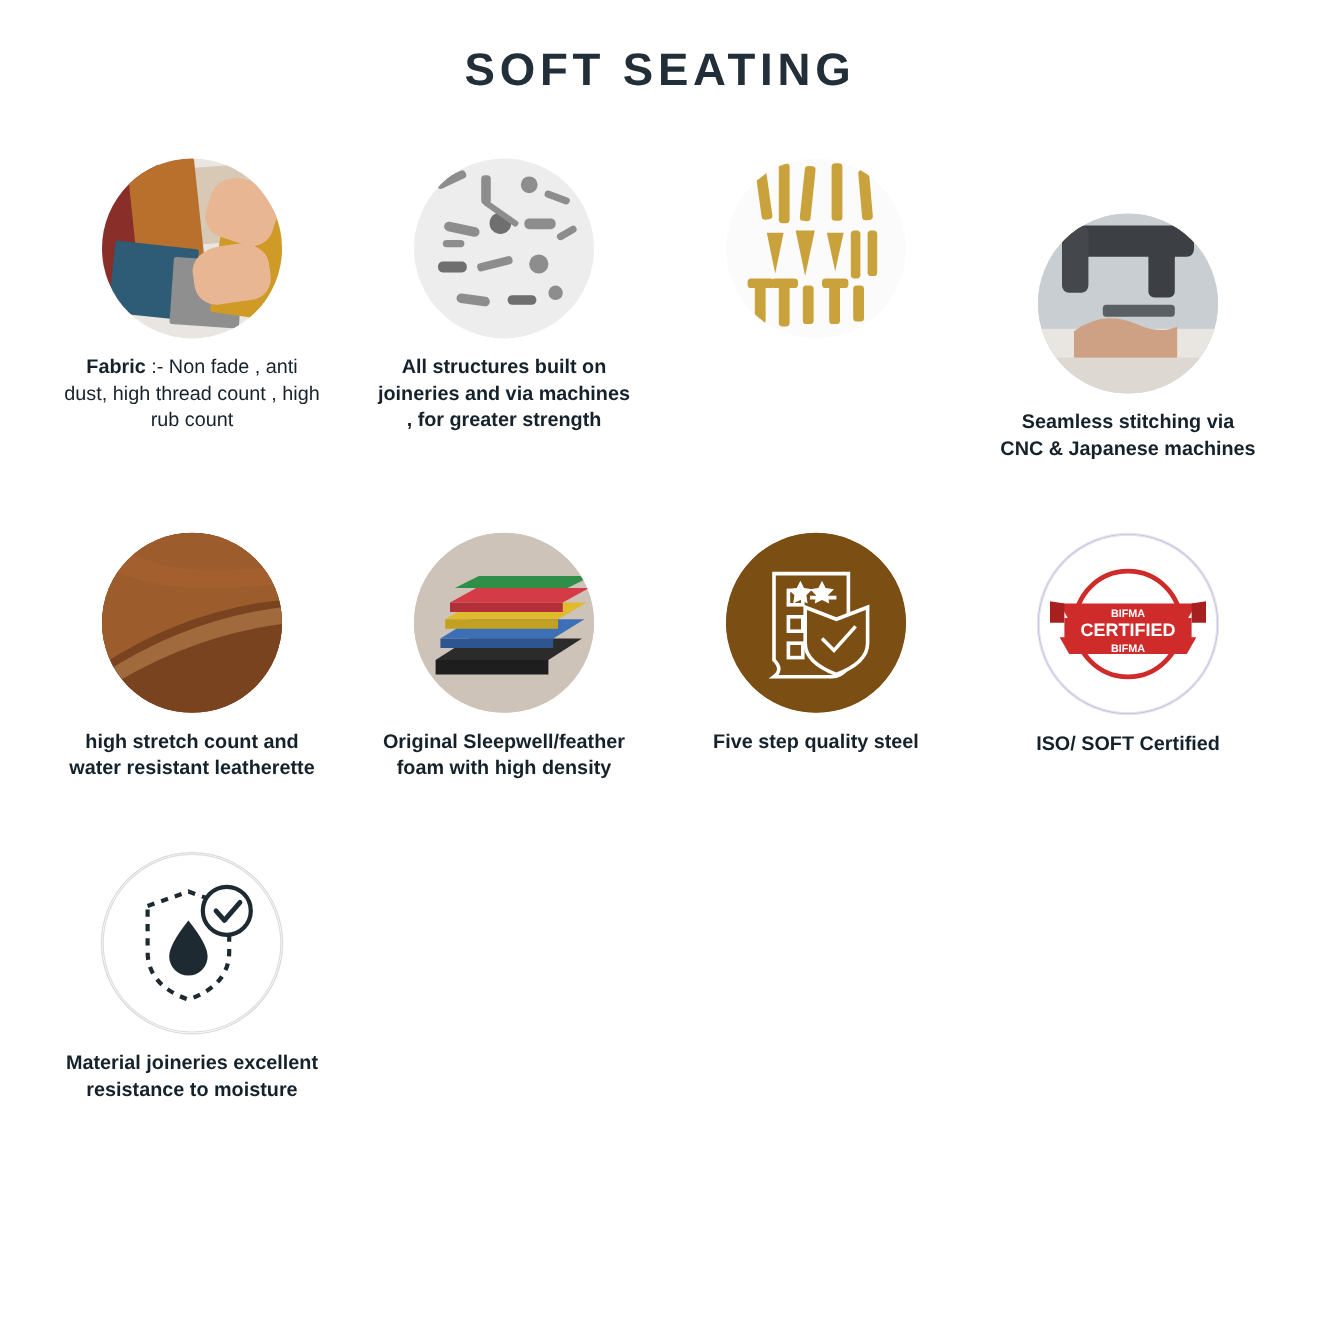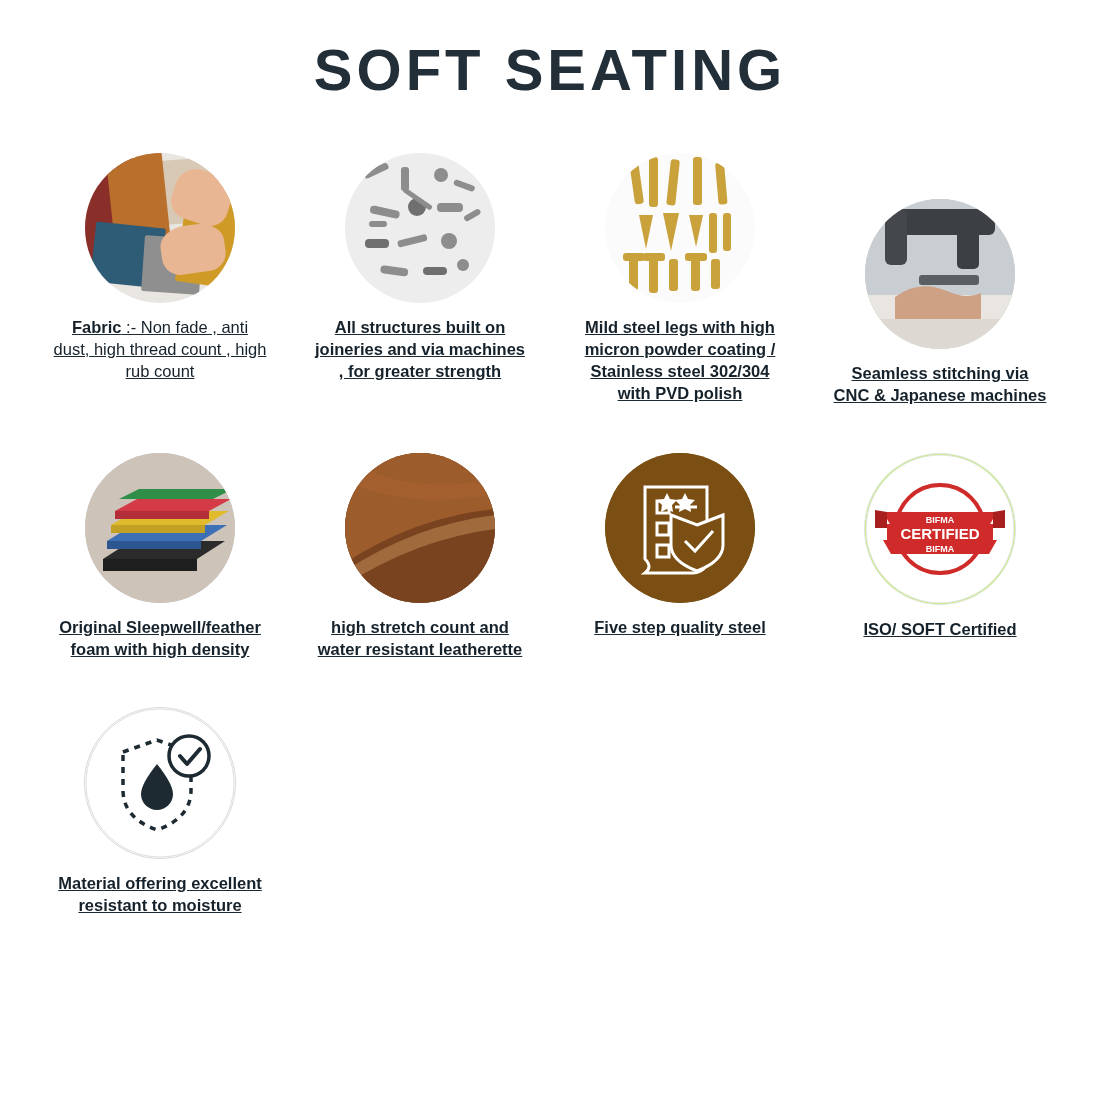--- a/index.html
+++ b/index.html
@@ -15,35 +15,34 @@
     overflow: hidden;
   }
   .page {
     width: 1100px;
     height: 1100px;
     position: relative;
     box-sizing: border-box;
   }
   .title {
     text-align: center;
-    font-size: 58px;
+    font-size: 38px;
     font-weight: bold;
     letter-spacing: 4px;
     color: #222f38;
     padding-top: 40px;
     line-height: 1.05;
   }
   .grid {
     margin-top: 52px;
     display: grid;
     grid-template-columns: repeat(4, 1fr);
-    row-gap: 0;
+    row-gap: 12px;
     padding: 0 30px;
     box-sizing: border-box;
-    text-decoration: underline;
   }
   .cell {
     display: flex;
     flex-direction: column;
     align-items: center;
     padding: 0 12px;
     box-sizing: border-box;
   }
   .row-gap-2 { margin-top: 46px; }
   .circle {
@@ -105,21 +104,21 @@
   
   .art-leather { background: #8a4f24; }
 
   
   .art-eco { background: #2f9e53; }
 
   
   .art-quality { background: #7b4f13; }
 
   
-  .art-bifma { background: #bef264; border: 1px solid #e4e4e4; }
+  .art-bifma { background: #c4b5fd; border: 1px solid #e4e4e4; }
 
   
   .art-outline { background: #ffffff; border: 1px solid #d9d9d9; }
 
   .svgfill { position: absolute; left: 0; top: 0; }
 </style>
 </head>
 <body>
 
 <div class="page">
@@ -186,71 +185,70 @@
             <rect x="44" y="104" width="9" height="36" rx="3"></rect>
             <rect x="64" y="106" width="9" height="32" rx="3"></rect>
             <rect x="86" y="104" width="9" height="34" rx="3"></rect>
             <rect x="106" y="106" width="9" height="30" rx="3"></rect>
             <rect x="18" y="100" width="22" height="8" rx="3"></rect>
             <rect x="38" y="100" width="22" height="8" rx="3"></rect>
             <rect x="80" y="100" width="22" height="8" rx="3"></rect>
           </g>
         </svg>
       </div>
-      <div class="caption"><span class="u">Mild steel</span> legs with high micron powder coating / <span class="u">Stainless steel</span> 302/304 with PVD polish</div>
     </div>
 
 
     <div class="cell row-gap-2">
       <div class="circle art-sew">
         <svg class="svgfill" width="150" height="150" viewBox="0 0 150 150">
           <rect x="0" y="0" width="150" height="150" fill="#c8ced2"></rect>
           <rect x="0" y="96" width="150" height="54" fill="#e9e6e1"></rect>
           <rect x="20" y="10" width="110" height="26" rx="6" fill="#3c4045"></rect>
           <rect x="92" y="30" width="22" height="40" rx="5" fill="#3c4045"></rect>
           <rect x="20" y="10" width="22" height="56" rx="6" fill="#44484d"></rect>
           <rect x="54" y="76" width="60" height="10" rx="3" fill="#5a5f64"></rect>
           <path d="M30 98 q24 -18 52 -6 q20 9 34 2 l0 28 l-86 0 z" fill="#cfa184"></path>
           <rect x="0" y="120" width="150" height="30" fill="#ddd8d1"></rect>
         </svg>
       </div>
       <div class="caption">Seamless stitching via CNC &amp; Japanese machines</div>
+    </div>
+
+    <div class="cell row-gap-2">
+      <div class="circle art-leather">
+        <svg class="svgfill" width="150" height="150" viewBox="0 0 150 150">
+          <rect x="0" y="0" width="150" height="150" fill="#8b4f24"></rect>
+          <path d="M0 0 L150 0 L150 60 Q80 70 0 120 Z" fill="#9c5c2c"></path>
+          <path d="M0 110 Q70 64 150 56 L150 150 L0 150 Z" fill="#7a4320"></path>
+          <path d="M0 118 Q70 72 150 62 L150 76 Q72 86 0 132 Z" fill="#c08a55" opacity="0.55"></path>
+          <path d="M10 10 Q60 40 140 28 L150 42 Q60 56 0 28 Z" fill="#a9642f" opacity="0.5"></path>
+        </svg>
+      </div>
+      <div class="caption">high stretch count and water resistant leatherette</div>
     </div>
 
     <div class="cell row-gap-2">
       <div class="circle art-foam">
         <svg class="svgfill" width="150" height="150" viewBox="0 0 150 150">
           <rect x="0" y="0" width="150" height="150" fill="#cdc3b8"></rect>
           <g>
             <polygon points="18,106 112,106 140,88 46,88" fill="#2b2b2b"></polygon>
             <polygon points="18,106 18,118 112,118 112,106" fill="#1e1e1e"></polygon>
             <polygon points="22,88 116,88 142,72 48,72" fill="#3c6fb5"></polygon>
             <polygon points="22,88 22,96 116,96 116,88" fill="#2d5691"></polygon>
             <polygon points="26,72 120,72 144,58 50,58" fill="#e0bb2e"></polygon>
             <polygon points="26,72 26,80 120,80 120,72" fill="#c2a024"></polygon>
             <polygon points="30,58 124,58 146,46 52,46" fill="#d43b46"></polygon>
             <polygon points="30,58 30,66 124,66 124,58" fill="#b22f39"></polygon>
             <polygon points="34,46 128,46 148,36 54,36" fill="#2f8f49"></polygon>
           </g>
         </svg>
       </div>
       <div class="caption">Original Sleepwell/feather foam with high density</div>
-    </div>
-
-    <div class="cell row-gap-2">
-      <div class="circle art-leather">
-        <svg class="svgfill" width="150" height="150" viewBox="0 0 150 150">
-          <rect x="0" y="0" width="150" height="150" fill="#8b4f24"></rect>
-          <path d="M0 0 L150 0 L150 60 Q80 70 0 120 Z" fill="#9c5c2c"></path>
-          <path d="M0 110 Q70 64 150 56 L150 150 L0 150 Z" fill="#7a4320"></path>
-          <path d="M0 118 Q70 72 150 62 L150 76 Q72 86 0 132 Z" fill="#c08a55" opacity="0.55"></path>
-          <path d="M10 10 Q60 40 140 28 L150 42 Q60 56 0 28 Z" fill="#a9642f" opacity="0.5"></path>
-        </svg>
-      </div>
-      <div class="caption">high stretch count and water resistant leatherette</div>
     </div>
 
 
     <div class="cell row-gap-2">
       <div class="circle art-quality">
         <svg class="svgfill" width="150" height="150" viewBox="0 0 150 150">
           <circle cx="75" cy="75" r="75" fill="#7b4f13"></circle>
           <g stroke="#ffffff" stroke-width="3" fill="none">
             <path d="M40 34 L102 34 L102 112 q-6 8 -14 8 L40 120 q8 -6 0 -14 Z"></path>
             <rect x="52" y="48" width="12" height="12"></rect>
@@ -297,18 +295,18 @@
     <div class="cell row-gap-2">
       <div class="circle art-outline">
         <svg class="svgfill" width="150" height="150" viewBox="0 0 150 150">
           <circle cx="75" cy="75" r="74" fill="#ffffff" stroke="#dddddd"></circle>
           <path d="M38 44 L72 32 L106 44 L106 82 q0 28 -34 40 q-34 -12 -34 -40 Z" fill="none" stroke="#1d2a32" stroke-width="3.5" stroke-dasharray="6 6"></path>
           <path d="M72 56 q16 20 16 30 a16 16 0 0 1 -32 0 q0 -10 16 -30 z" fill="#1d2a32"></path>
           <circle cx="104" cy="48" r="20" fill="#ffffff" stroke="#1d2a32" stroke-width="3.5"></circle>
           <polyline points="95,48 102,56 115,41" fill="none" stroke="#1d2a32" stroke-width="4" stroke-linecap="round" stroke-linejoin="round"></polyline>
         </svg>
       </div>
-      <div class="caption">Material offering excellent resistant to moisture</div>
+      <div class="caption">Material joineries excellent resistance to moisture</div>
     </div>
 
 
   </div>
 </div>
 
 </body></html>

